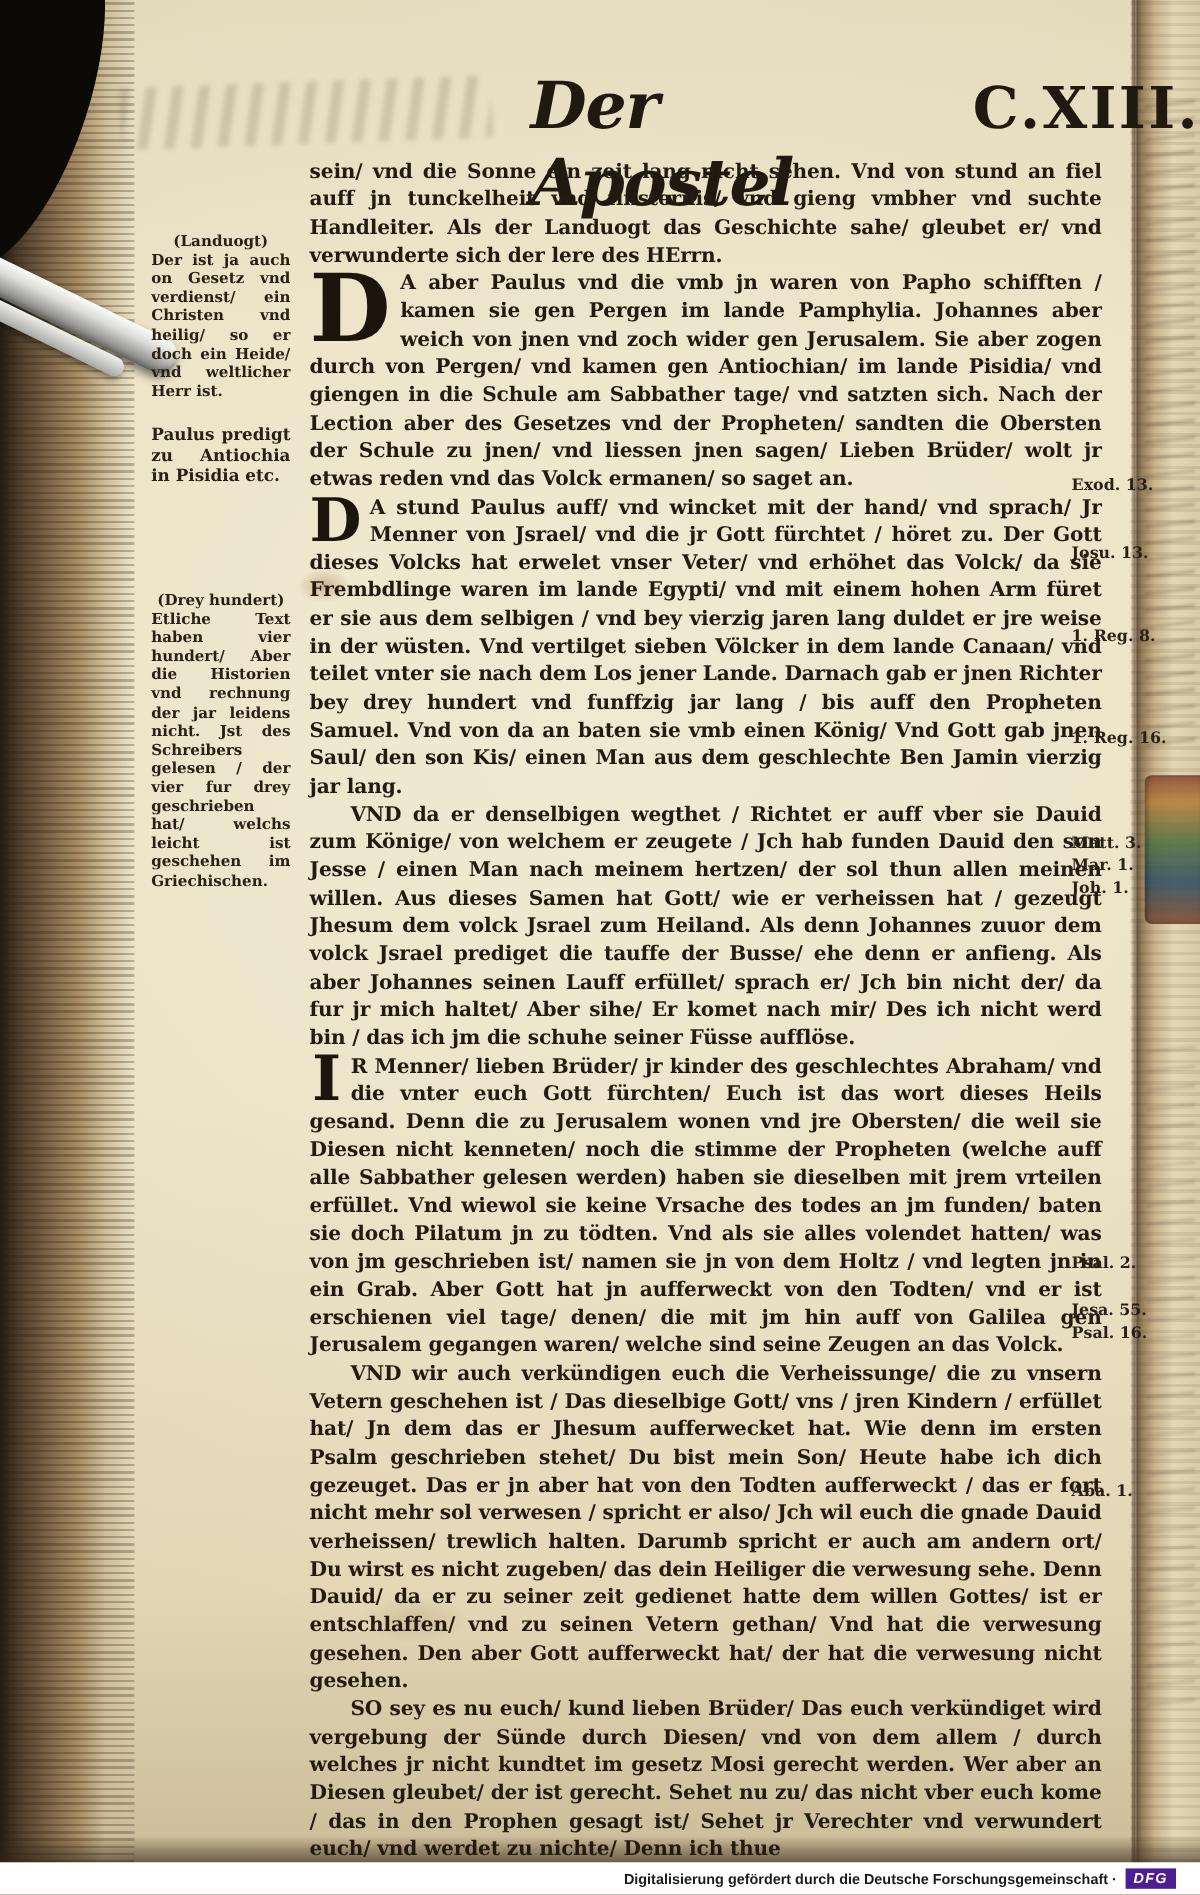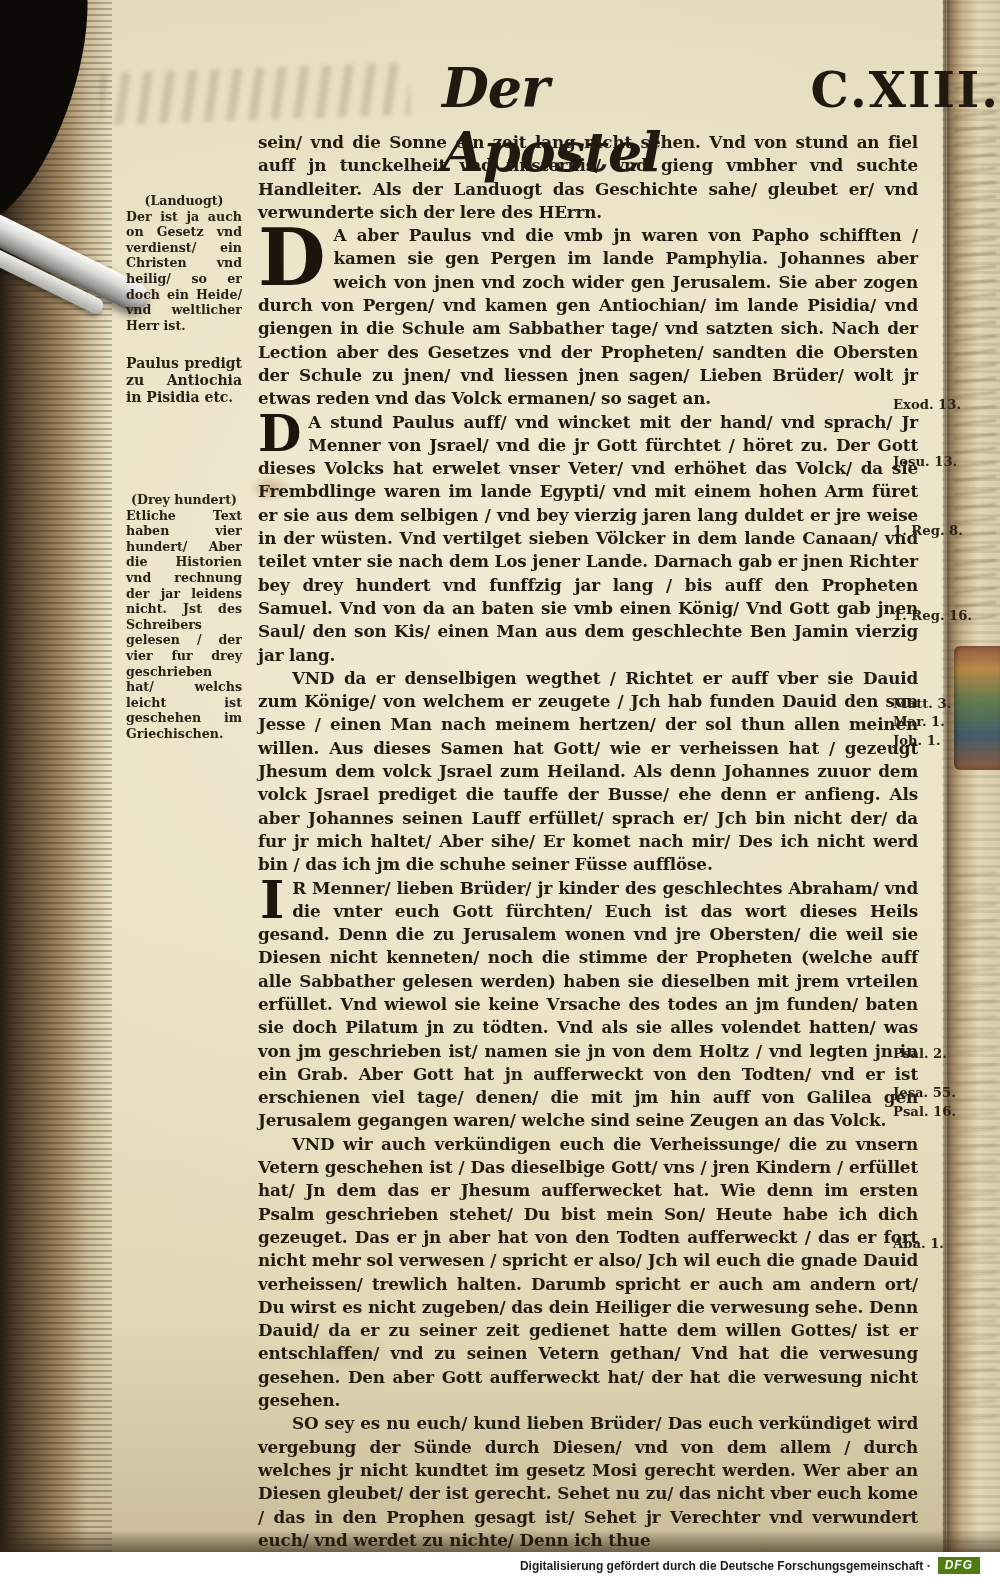--- a/index.html
+++ b/index.html
@@ -101,21 +101,21 @@
   
   .rref{position:absolute;left:893px;width:74px;font-size:13.2px;line-height:16px;font-weight:bold;color:#2a2115;white-space:nowrap;}
   
   .footer{
     position:absolute;left:0;bottom:0;width:100%;height:27px;background:#ffffff;
     display:flex;align-items:center;justify-content:flex-end;gap:7px;padding-right:20px;box-sizing:border-box;
     font-family:"Liberation Sans", sans-serif;
   }
   .footer .credit{font-size:12px;font-weight:bold;color:#1b1b1b;}
   .dfg-logo{
-    background:#4d7c0f;color:#ffffff;font-weight:bold;font-style:italic;
+    background:#4c1d95;color:#ffffff;font-weight:bold;font-style:italic;
     font-size:12px;padding:1px 7px 2px 7px;letter-spacing:1px;
   }
 </style>
 </head>
 <body>
 
 <div class="stage">
 
   <div class="gutter"></div>
   <div class="corner-dark"></div>

